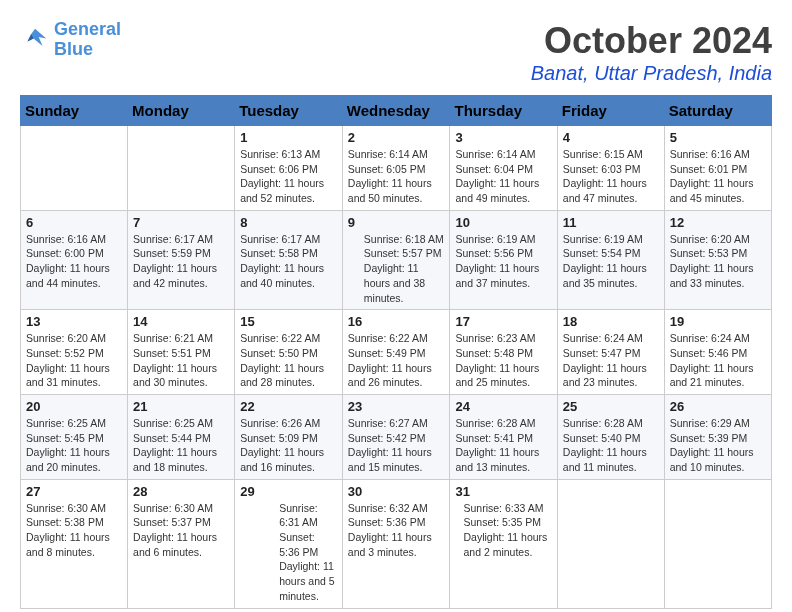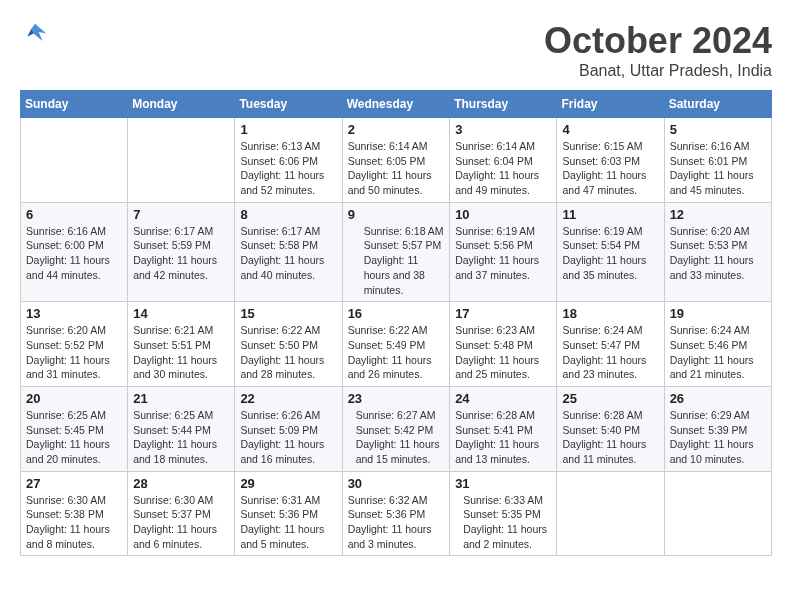--- a/index.html
+++ b/index.html
@@ -36,34 +36,35 @@
     }
     .title-area {
       text-align: right;
     }
     .month-title {
       font-size: 36px;
       font-weight: bold;
       color: #404040;
     }
     .subtitle {
-      font-size: 16px;
-      color: #404040;
+      font-size: 20px;
+      color: #1d4ed8;
+      font-style: italic;
     }
     table {
       width: 100%;
       border-collapse: collapse;
       font-size: 11px;
     }
     thead tr th {
       background-color: #4a7fc1;
-      color: #ffffff;
+      color: #000000;
       padding: 6px 4px;
       text-align: left;
-      font-size: 12px;
+      font-size: 15px;
       font-weight: bold;
       border: 1px solid #4a7fc1;
     }
     tbody tr td {
       border: 1px solid #ccc;
       vertical-align: top;
       padding: 4px 5px;
       width: 108px;
       min-height: 80px;
       background: #fff;
@@ -88,20 +89,24 @@
   </style>
 </head>
 <body>
 
 <div class="header-area">
   <div class="logo">
     <svg class="logo-bird" viewBox="0 0 40 40">
       <polygon points="20,5 35,18 25,16 30,28 18,18 10,22 15,12" fill="#4a90d9"></polygon>
       <polygon points="18,18 10,22 15,12" fill="#2a5fa0"></polygon>
     </svg>
+    <div class="logo-text">
+      <div><span>General</span></div>
+      <div><span style="color:#4a90d9">Blue</span></div>
+    </div>
   </div>
   <div class="title-area">
     <div class="month-title">October 2024</div>
     <div class="subtitle">Banat, Uttar Pradesh, India</div>
   </div>
 </div>
 
 <table>
   <thead>
     <tr id="weekday-header">
@@ -251,21 +256,21 @@
 Daylight: 11 hours and 18 minutes.</div>
         </td>
         <td>
           <div class="day-number">22</div>
           <div class="day-info" style="white-space: pre-line;">Sunrise: 6:26 AM
 Sunset: 5:09 PM
 Daylight: 11 hours and 16 minutes.</div>
         </td>
         <td>
           <div class="day-number">23</div>
-          <div class="day-info" style="white-space: pre-line; margin-left: 8px;">Sunrise: 6:27 AM
+          <div class="day-info" style="white-space: pre-line;">Sunrise: 6:27 AM
 Sunset: 5:42 PM
 Daylight: 11 hours and 15 minutes.</div>
         </td>
         <td>
           <div class="day-number">24</div>
           <div class="day-info" style="white-space: pre-line;">Sunrise: 6:28 AM
 Sunset: 5:41 PM
 Daylight: 11 hours and 13 minutes.</div>
         </td>
         <td>
@@ -289,21 +294,21 @@
 Daylight: 11 hours and 8 minutes.</div>
         </td>
         <td>
           <div class="day-number">28</div>
           <div class="day-info" style="white-space: pre-line;">Sunrise: 6:30 AM
 Sunset: 5:37 PM
 Daylight: 11 hours and 6 minutes.</div>
         </td>
         <td>
           <div class="day-number">29</div>
-          <div class="day-info" style="white-space: pre-line;">Sunrise: 6:31 AM
+          <div class="day-info" style="white-space: pre-line; margin-left: 39px;">Sunrise: 6:31 AM
 Sunset: 5:36 PM
 Daylight: 11 hours and 5 minutes.</div>
         </td>
         <td>
           <div class="day-number">30</div>
           <div class="day-info" style="white-space: pre-line;">Sunrise: 6:32 AM
 Sunset: 5:36 PM
 Daylight: 11 hours and 3 minutes.</div>
         </td>
         <td>

